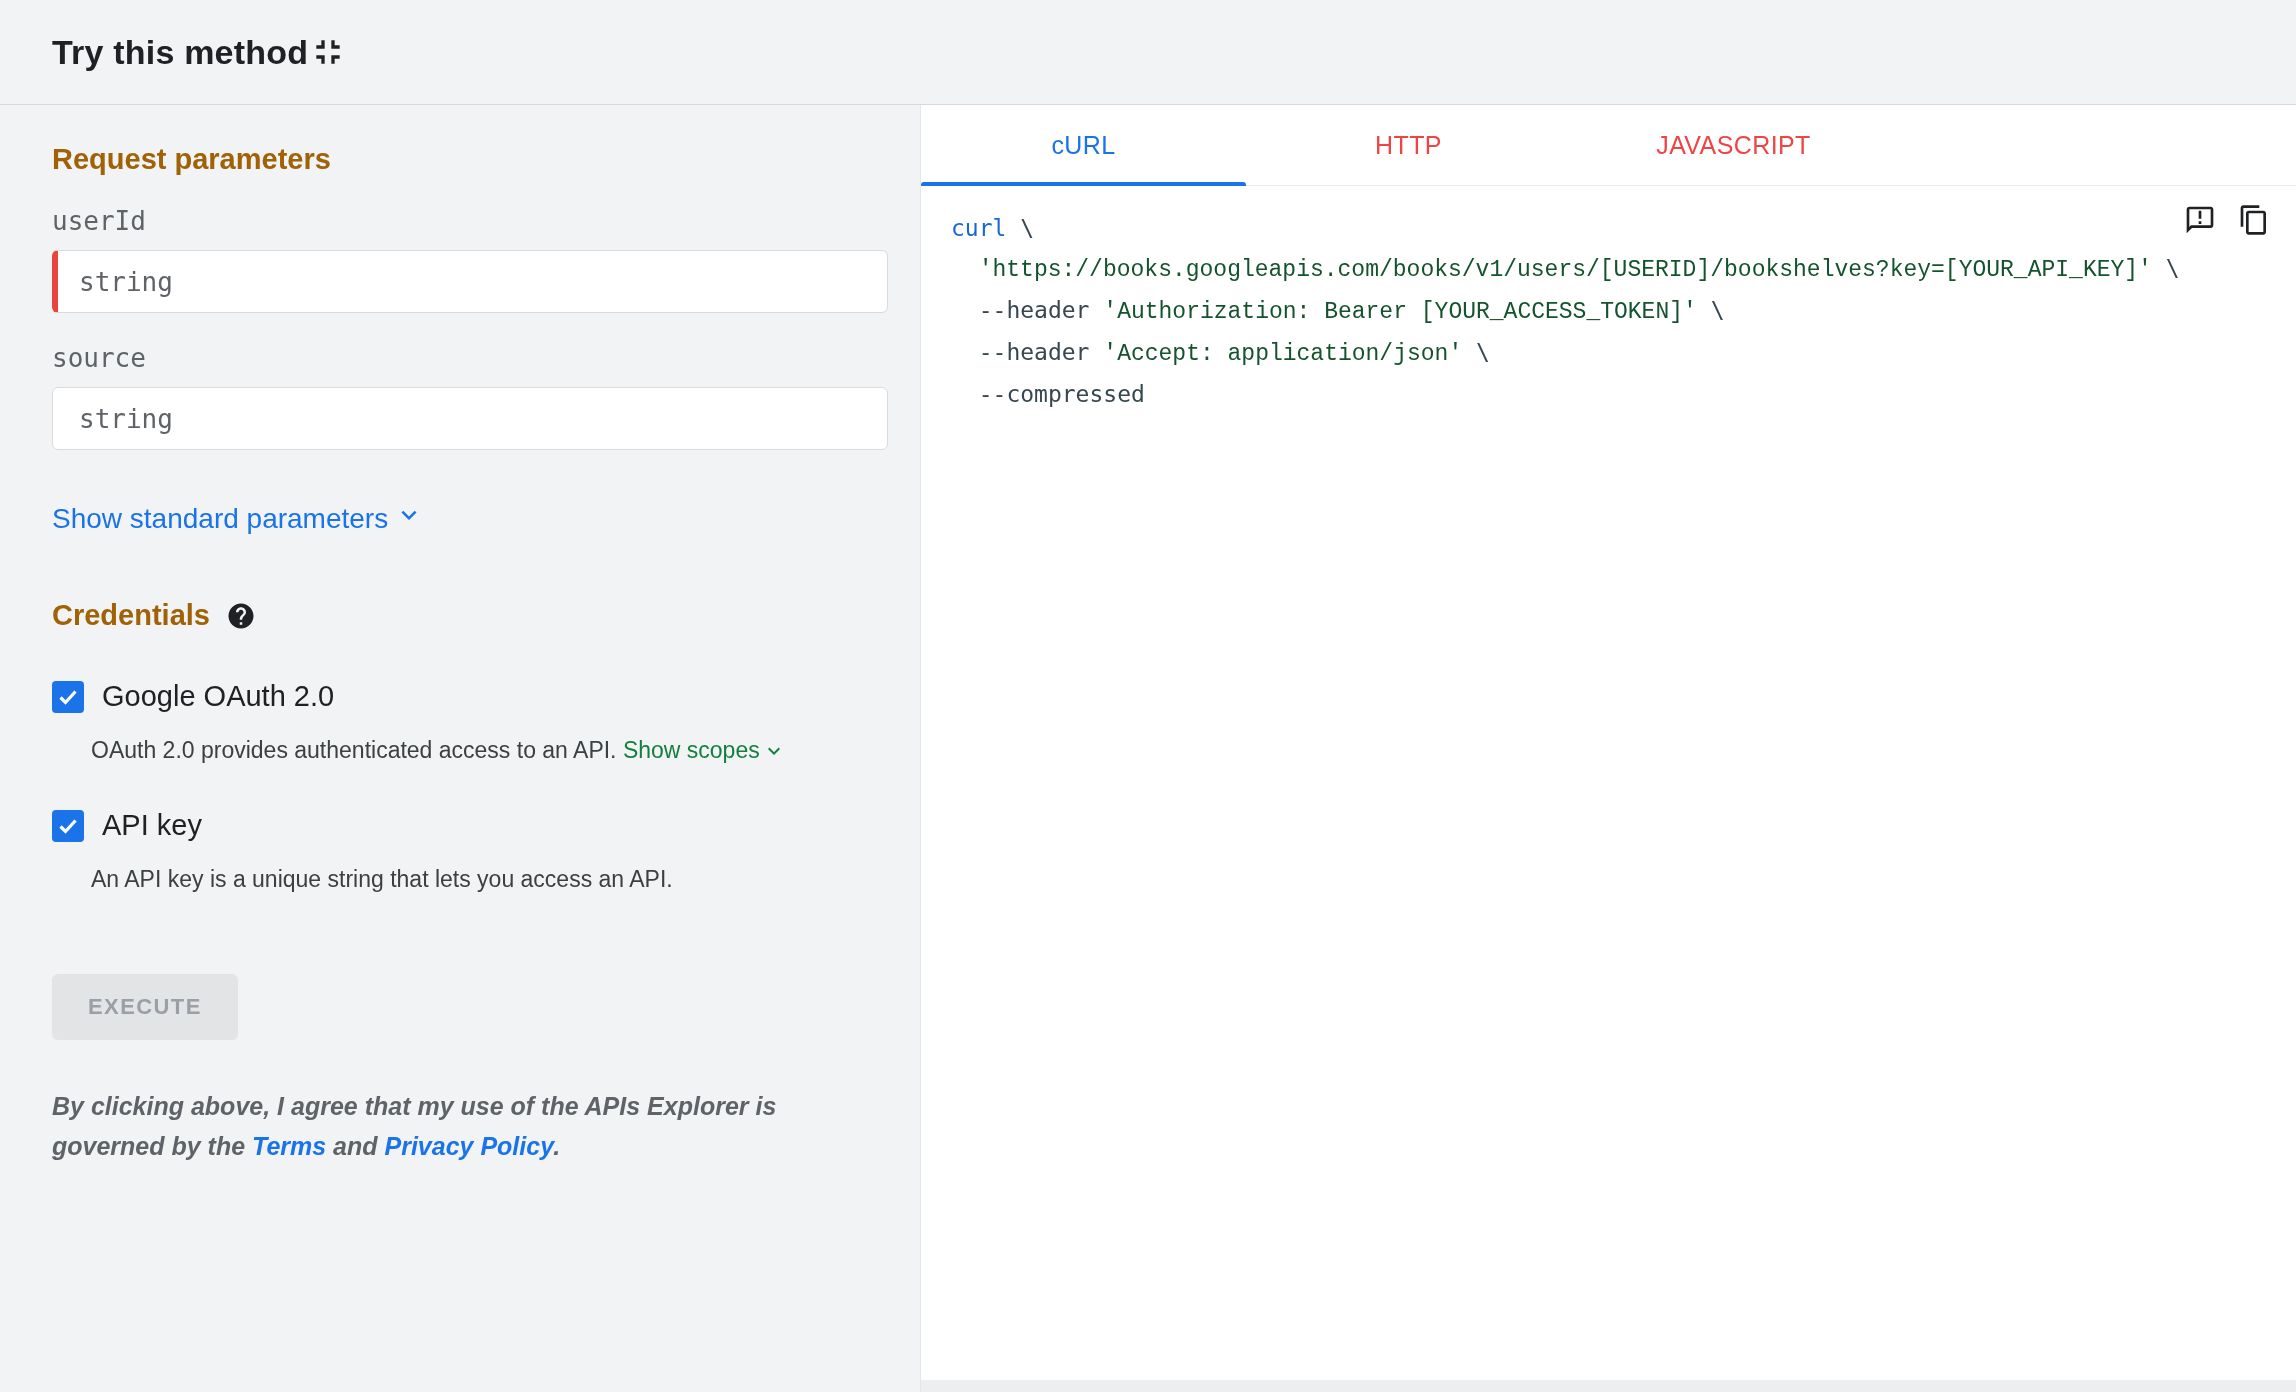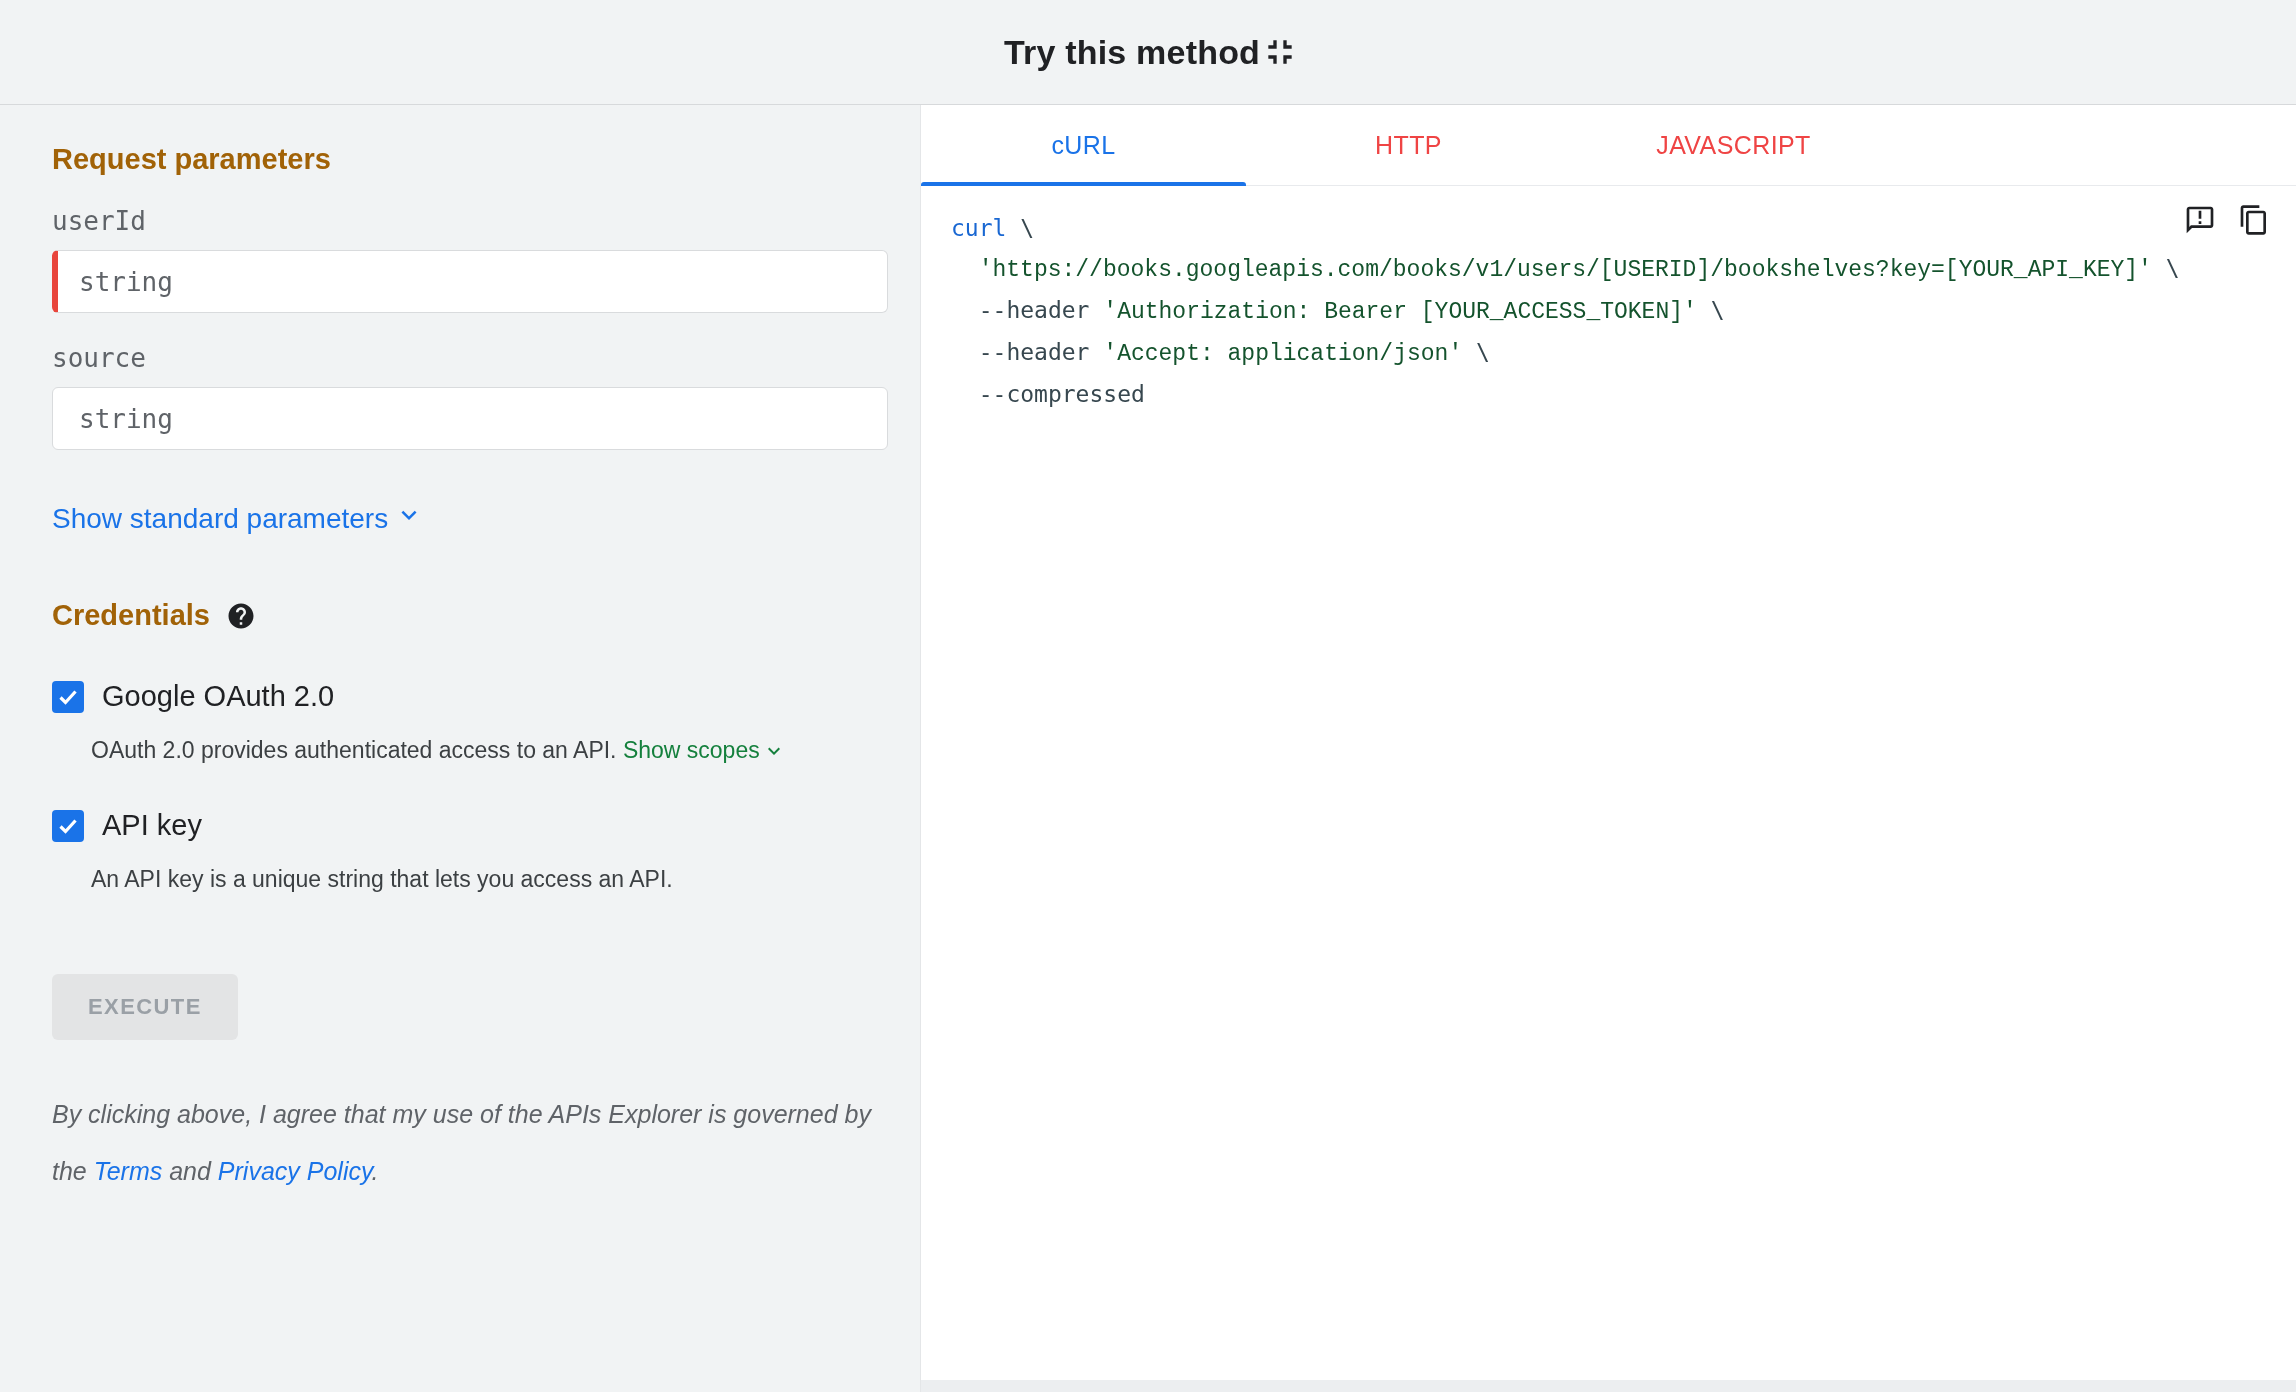--- a/index.html
+++ b/index.html
@@ -10,21 +10,21 @@
     color:#202124;
     overflow:hidden;
   }
   .app { width:2296px; height:1392px; display:flex; flex-direction:column; }
 
   
   .header {
     flex:0 0 105px; height:105px;
     background:#f1f3f4;
     border-bottom:1px solid #d7d9db;
-    display:flex; align-items:center; justify-content:center;
+    display:flex; align-items:center; justify-content:flex-start;
     padding:0 44px 0 52px;
   }
   .header h1 { font-size:34px; font-weight:600; color:#202124; letter-spacing:.2px; }
   .icon-btn { display:inline-flex; align-items:center; justify-content:center; color:#202124; cursor:pointer; }
 
   
   .main { flex:1; display:flex; min-height:0; }
 
   
   .left {
@@ -81,21 +81,21 @@
     margin-top:80px;
     display:inline-block;
     background:#e3e4e5; color:#9aa0a6;
     border:none; border-radius:6px;
     font-family:"Liberation Sans", sans-serif;
     font-size:22px; font-weight:700; letter-spacing:1.4px;
     padding:20px 36px; cursor:default;
   }
   .disclaimer {
     margin-top:46px; width:820px;
-    font-style:italic; font-size:25px; line-height:57px; color:#5f6368;
+    font-style:italic; font-size:25px; line-height:40px; color:#5f6368;font-weight:bold;
   }
   .dlink { color:#1a73e8; text-decoration:none; cursor:pointer; }
 
   
   .right {
     flex:1; display:flex; flex-direction:column;
     background:#eceef0;
     border-left:1px solid #e4e6e8;
     min-width:0;
   }

